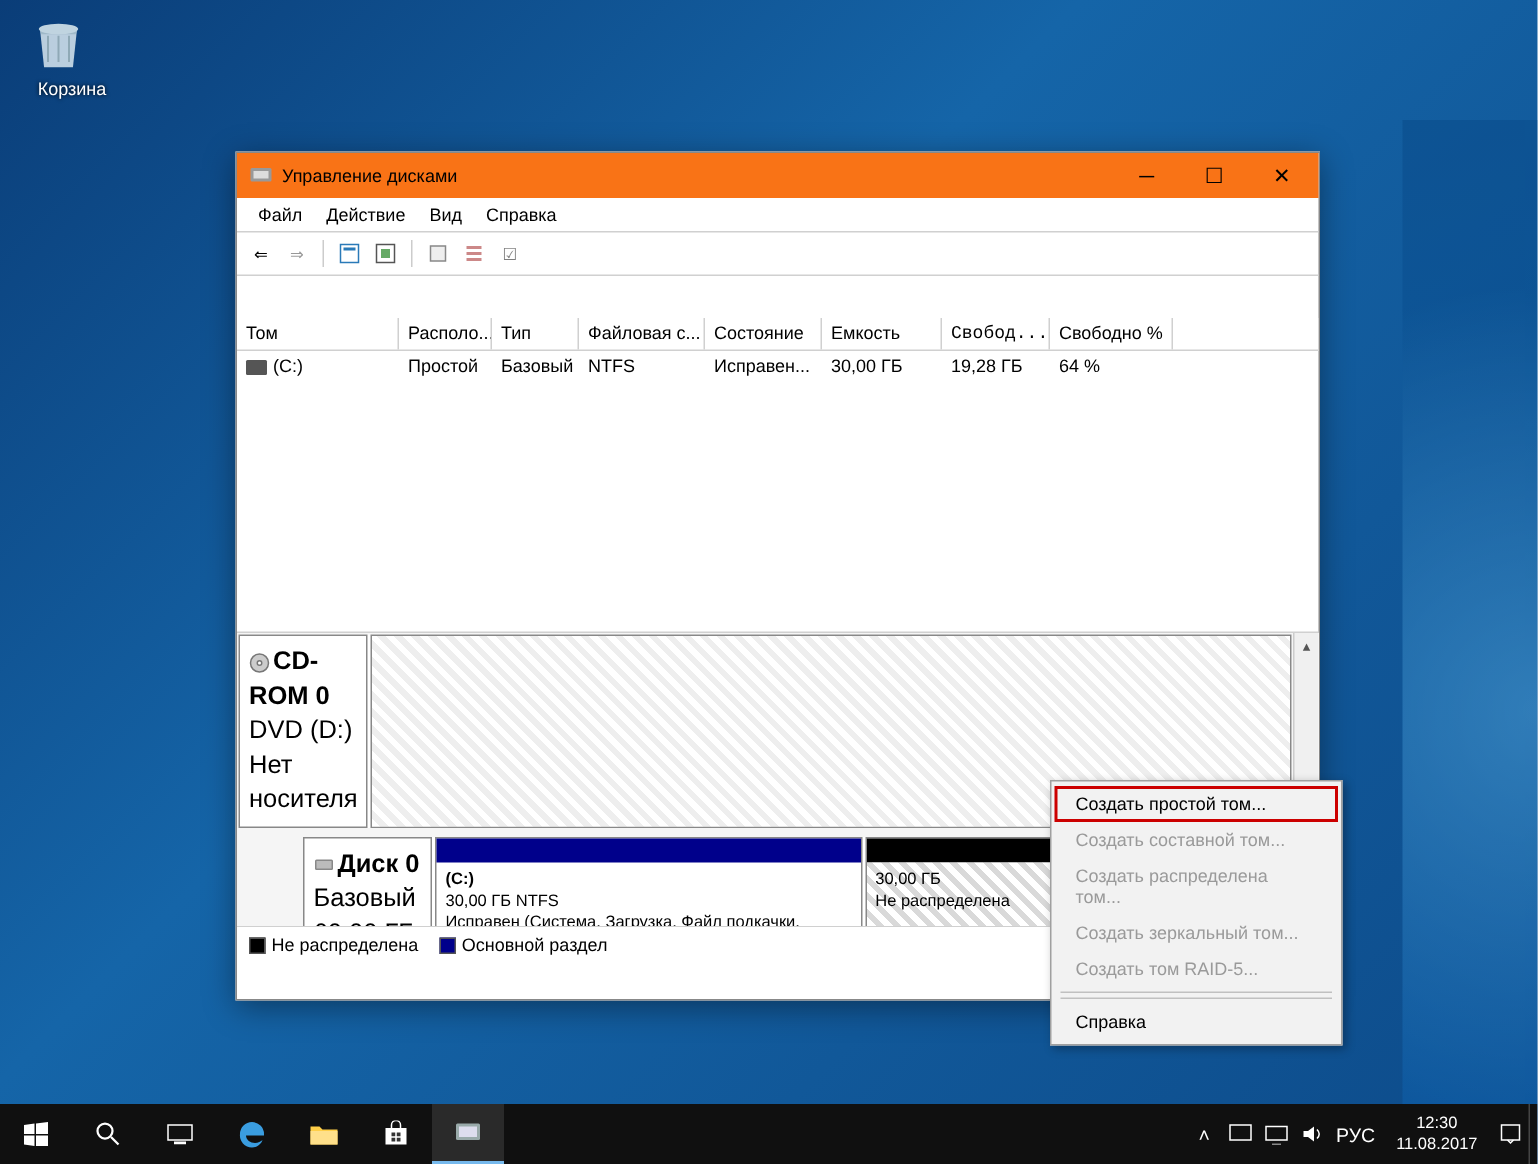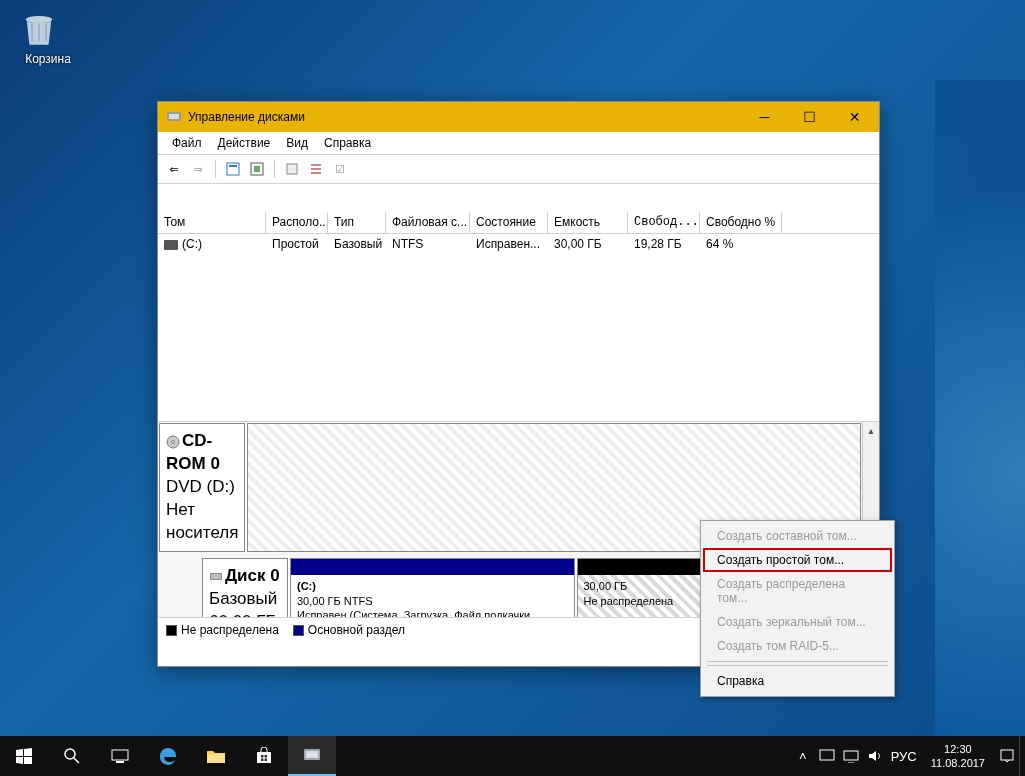--- a/index.html
+++ b/index.html
@@ -5,21 +5,21 @@
 * { box-sizing: border-box; margin: 0; padding: 0; font-family: "Segoe UI", Tahoma, sans-serif; }
 body { width: 1025px; height: 776px; background: linear-gradient(135deg, #0a3d78 0%, #1565a8 40%, #0d4b8a 100%); overflow: hidden; position: relative; }
 
 
 .desktop-icon { position: absolute; top: 8px; left: 18px; width: 60px; text-align: center; color: #fff; font-size: 12px; }
 .desktop-icon svg { width: 42px; height: 42px; }
 .desktop-icon span { display: block; margin-top: 2px; text-shadow: 0 0 3px #000; }
 
 
 .window { position: absolute; top: 101px; left: 157px; width: 723px; height: 566px; background: #fff; border: 1px solid #888; box-shadow: 0 4px 20px rgba(0,0,0,.4); display: flex; flex-direction: column; }
-.titlebar { height: 30px; display: flex; align-items: center; padding: 0 2px 0 8px; background: #eab308; }
+.titlebar { height: 30px; display: flex; align-items: center; padding: 0 2px 0 8px; background: #f97316; }
 .titlebar .icon { width: 16px; height: 16px; margin-right: 6px; }
 .titlebar .title { font-size: 12px; flex: 1; }
 .win-btns { display: flex; }
 .win-btn { width: 45px; height: 28px; display: flex; align-items: center; justify-content: center; font-size: 14px; cursor: pointer; }
 
 .menubar { display: flex; padding: 2px 6px; border-bottom: 1px solid #d0d0d0; font-size: 12px; }
 .menubar span { padding: 2px 8px; cursor: pointer; }
 
 .toolbar { display: flex; padding: 4px 6px; border-bottom: 1px solid #d0d0d0; gap: 4px; align-items: center; }
 .tool-btn { width: 20px; height: 20px; display: flex; align-items: center; justify-content: center; border: 1px solid transparent; cursor: pointer; font-size: 11px; }
@@ -206,22 +206,22 @@
     </div>
     </div>
 
   <div class="legend">
     <span><span class="sw black"></span><span>Не распределена</span></span>
     <span><span class="sw blue"></span><span>Основной раздел</span></span>
   </div>
 </div>
 
 <div class="context-menu" id="cmenu">
+    <div class="mi highlight">Создать простой том...</div>
     <div class="mi disabled">Создать составной том...</div>
-    <div class="mi highlight">Создать простой том...</div>
     <div class="mi disabled">Создать распределена том...</div>
     <div class="mi disabled">Создать зеркальный том...</div>
     <div class="mi disabled">Создать том RAID-5...</div>
     <hr>
     <hr>
     <div class="mi">Справка</div>
   </div>
 
 <div class="taskbar">
   <div class="tb-left">

